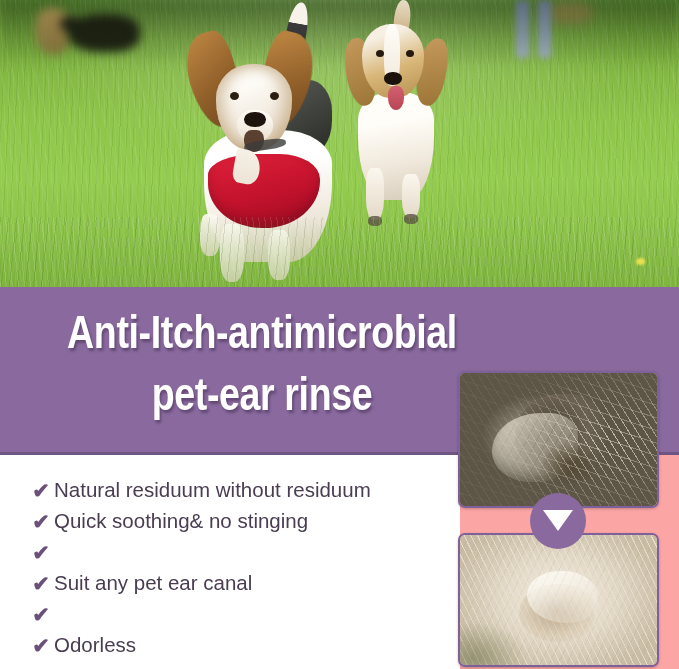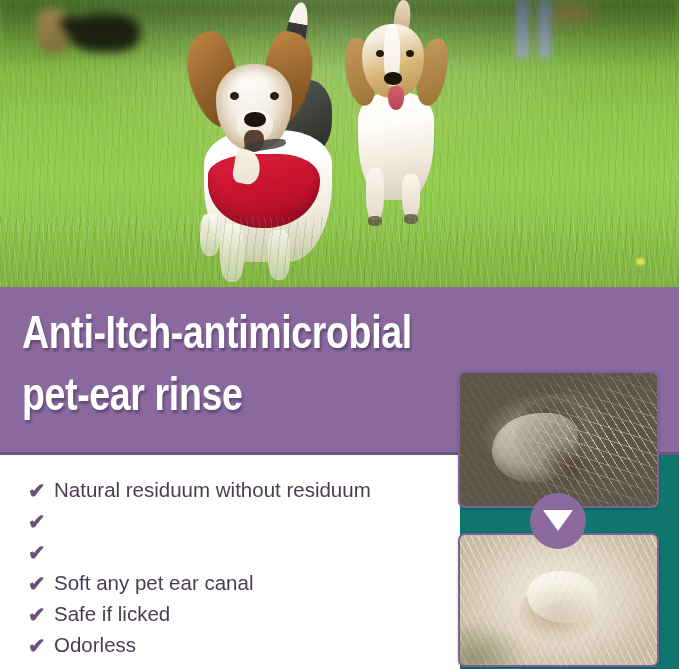--- a/index.html
+++ b/index.html
@@ -9,21 +9,22 @@
   }
   body {
     font-family: "Liberation Sans", sans-serif;
   }
 
   #poster {
     position: relative;
     width: 679px;
     height: 669px;
     overflow: hidden;
-    background: #0f766e;
+    background: #fca5a5;
+    text-align: center;
   }
 
   
   .hero-photo {
     position: absolute;
     left: 0;
     top: 0;
     width: 679px;
     height: 287px;
     overflow: hidden;
@@ -441,31 +442,31 @@
     </div>
   </div>
 
   <div class="benefits">
     <div class="benefit-row" style="top:20px">
       <span class="check">✔</span>
       <span class="txt">Natural residuum without residuum</span>
     </div>
     <div class="benefit-row" style="top:51px">
       <span class="check">✔</span>
+      <span class="txt">Quick soothing&amp; no stinging</span>
     </div>
     <div class="benefit-row" style="top:82px">
       <span class="check">✔</span>
     </div>
     <div class="benefit-row" style="top:113px">
       <span class="check">✔</span>
-      <span class="txt">Soft any pet ear canal</span>
+      <span class="txt">Suit any pet ear canal</span>
     </div>
     <div class="benefit-row" style="top:144px">
       <span class="check">✔</span>
-      <span class="txt">Safe if licked</span>
     </div>
     <div class="benefit-row" style="top:175px">
       <span class="check">✔</span>
       <span class="txt">Odorless</span>
     </div>
   </div>
 
   <div class="ear-photo before">
     <div class="ear-before-art">
       <div class="canal"></div>

